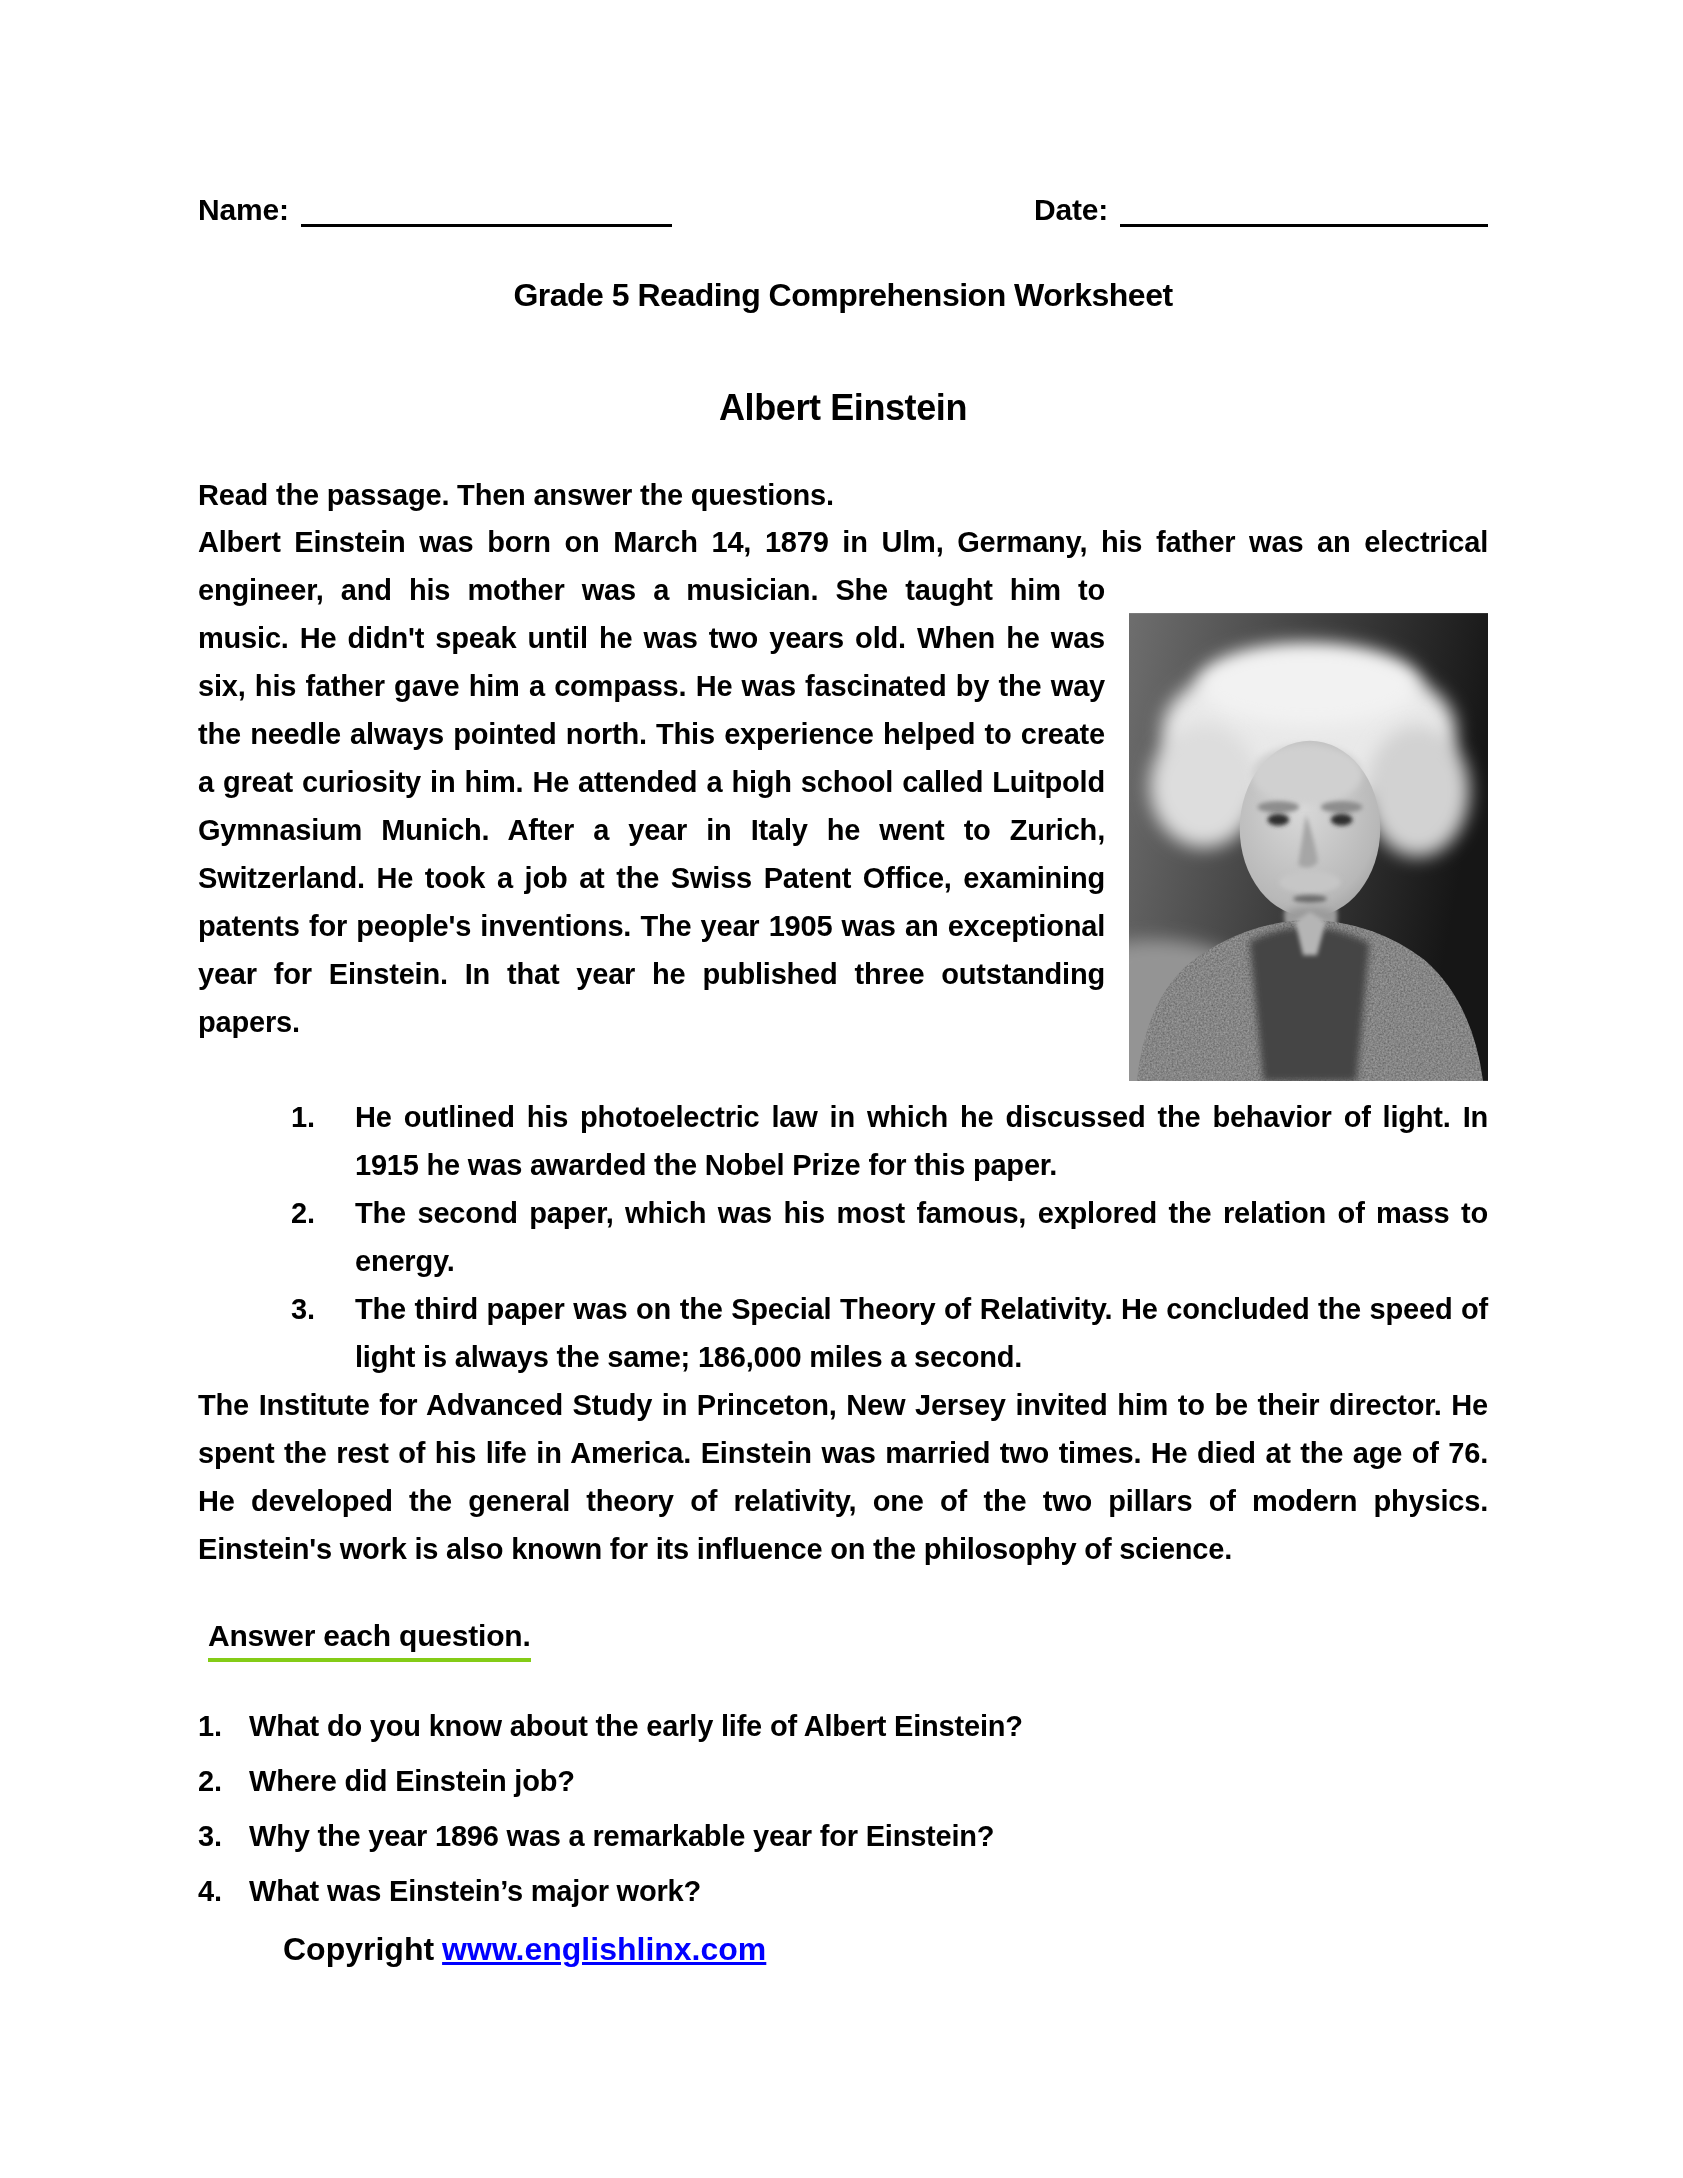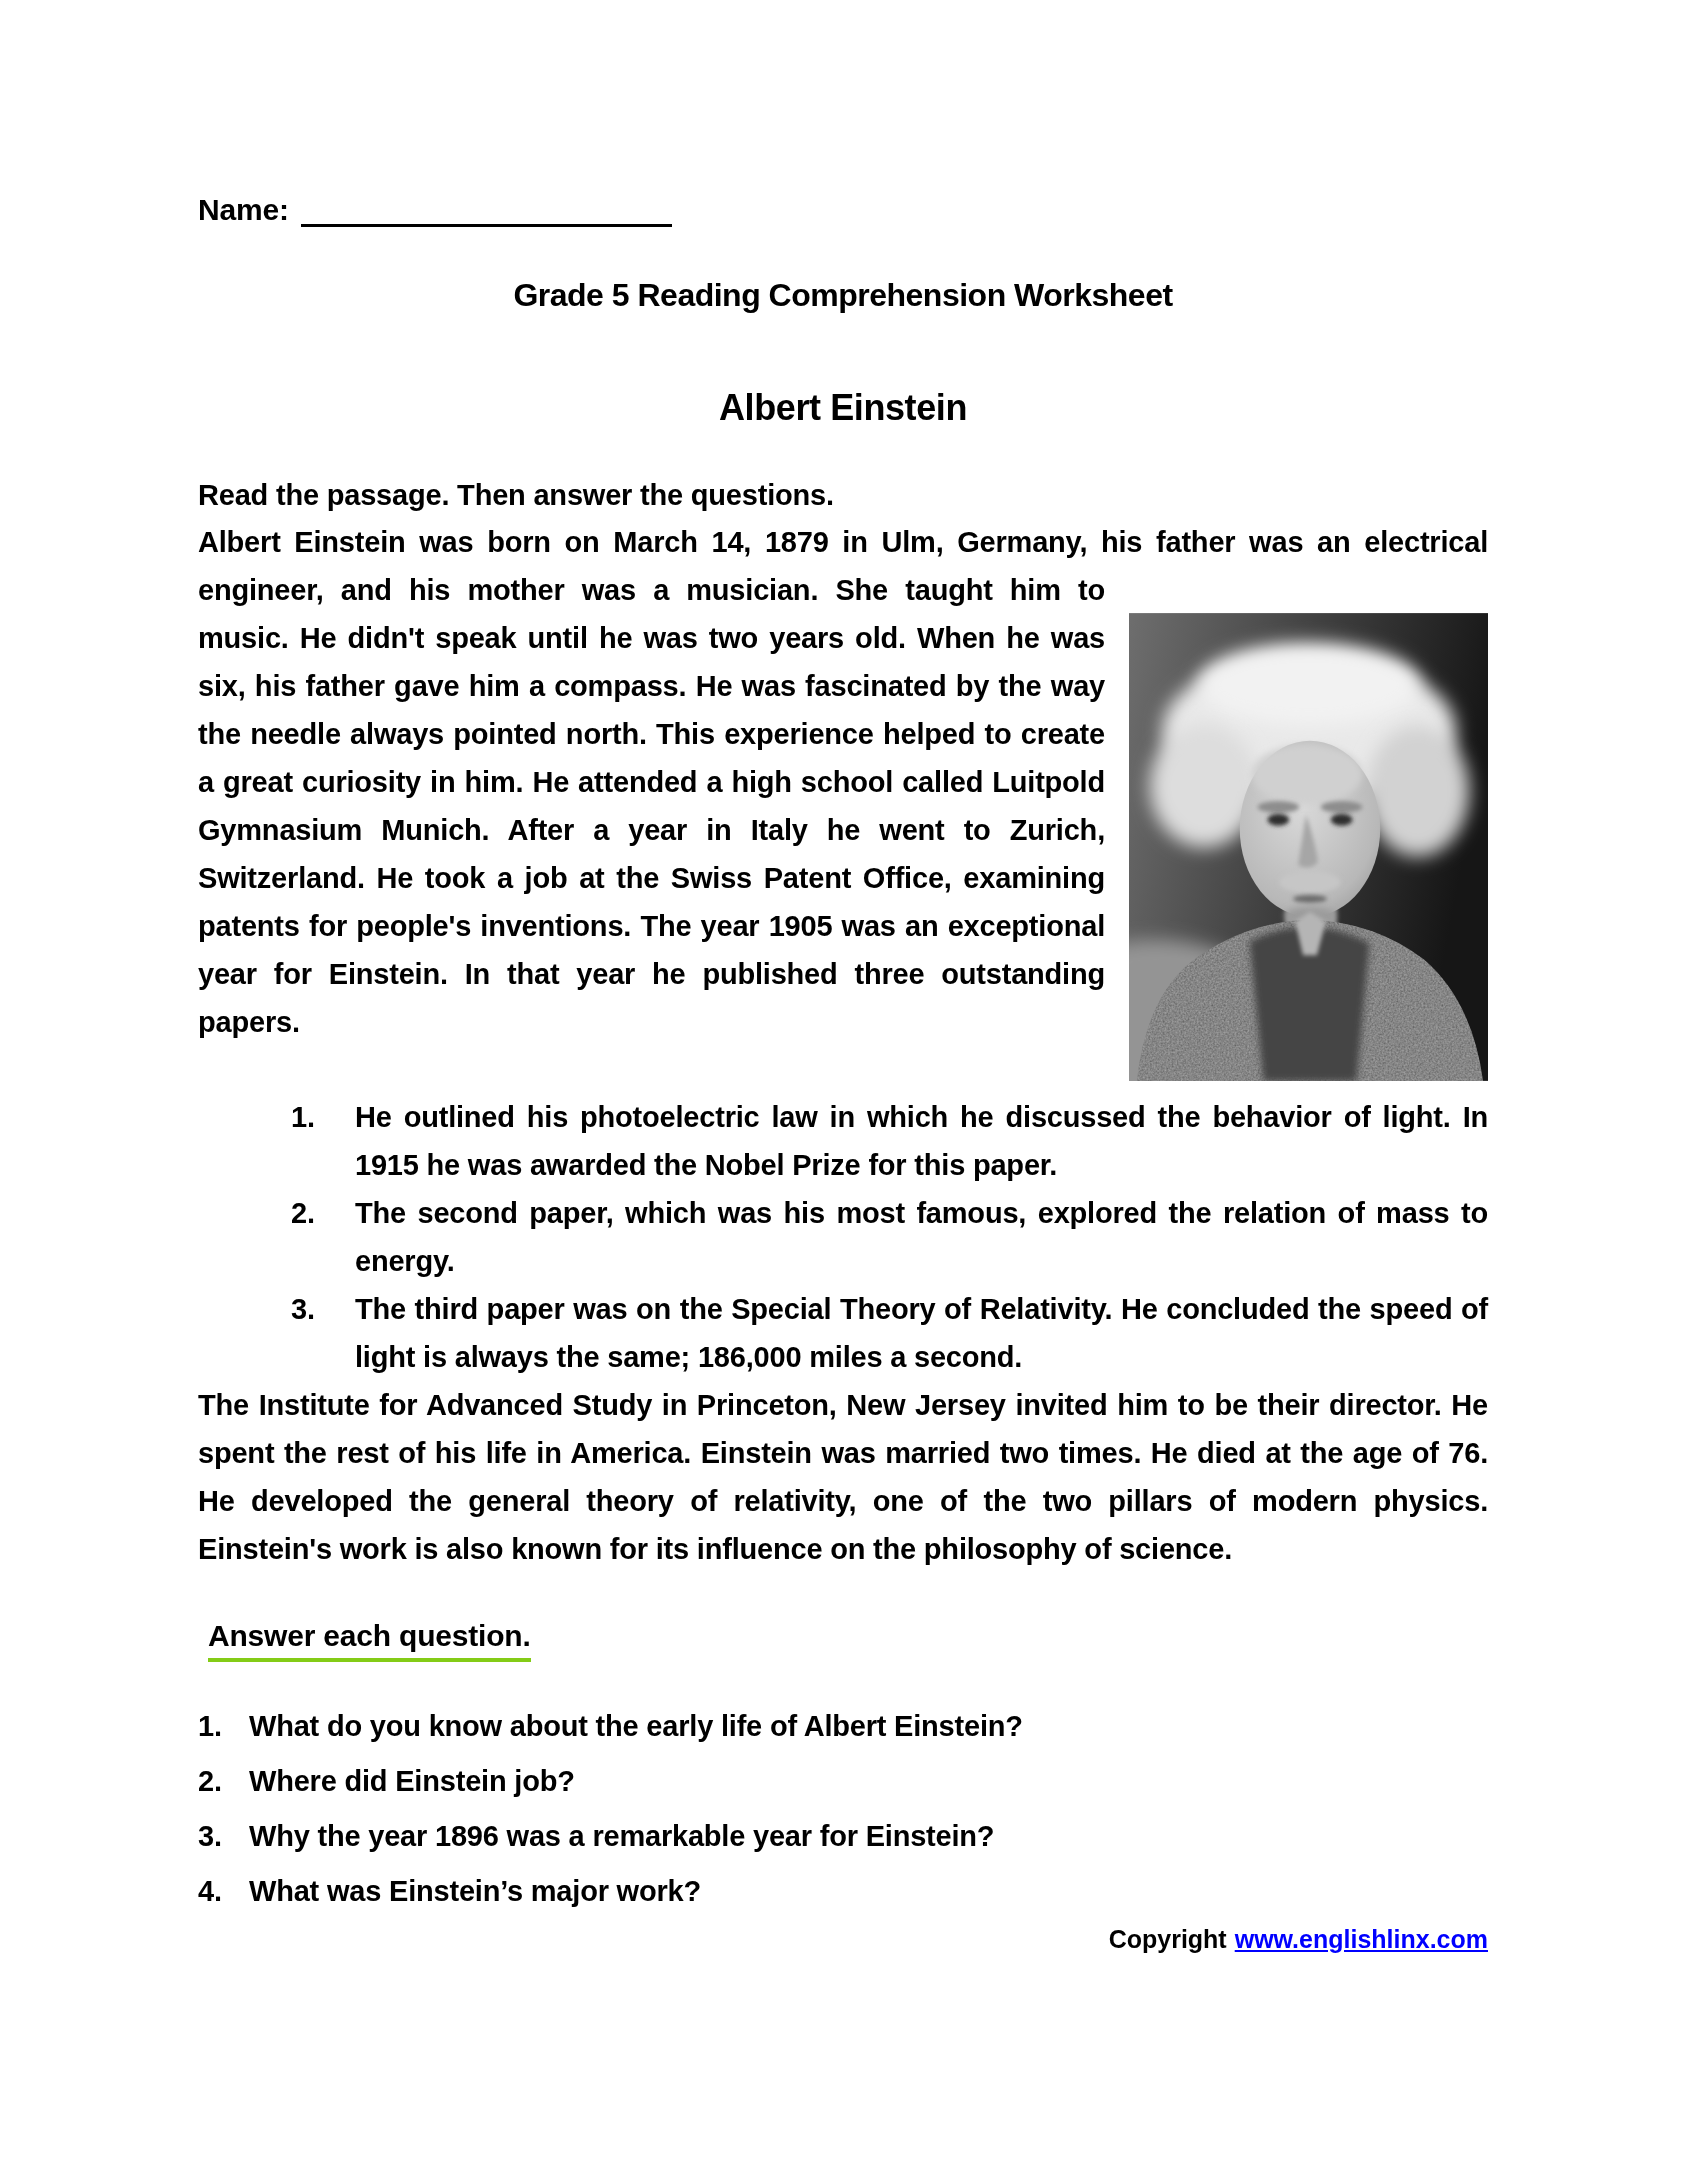--- a/index.html
+++ b/index.html
@@ -56,32 +56,36 @@
     font-size: 30px; line-height: 38px; letter-spacing: -0.2px;
     border-bottom: 4px solid #84cc16;
     padding-bottom: 3px;
   }
   .questions { margin-top: 40px; }
   .question { display: flex; font-size: 29px; line-height: 48px; letter-spacing: -0.2px; margin-bottom: 7px; }
   .q-num { width: 51px; flex: none; }
   .q-text { flex: 1; }
 
   
-  .footer { text-align: right; font-size: 25px; line-height: 32px; padding-left: 85px; margin-top: 8px; }
+  .footer { text-align: left; font-size: 32px; line-height: 32px; padding-left: 85px; margin-top: 18px; }
   .footer .copyright-label { margin-right: 8px; }
   .footer a { font-weight: 700; text-decoration: underline; }
 </style>
 </head>
 <body>
 
 <div class="sheet">
 
   <div class="name-row">
     <span>Name:</span>
     <span class="blank-line name-blank"></span>
+    <span class="date-group">
+      <span>Date:</span>
+      <span class="blank-line date-blank"></span>
+    </span>
   </div>
 
   <div class="title">Grade 5 Reading Comprehension Worksheet</div>
 
   <div class="subtitle">Albert Einstein</div>
 
   <div class="instructions">Read the passage. Then answer the questions.</div>
 
   <div class="passage">
     <span class="photo-gap"></span>

